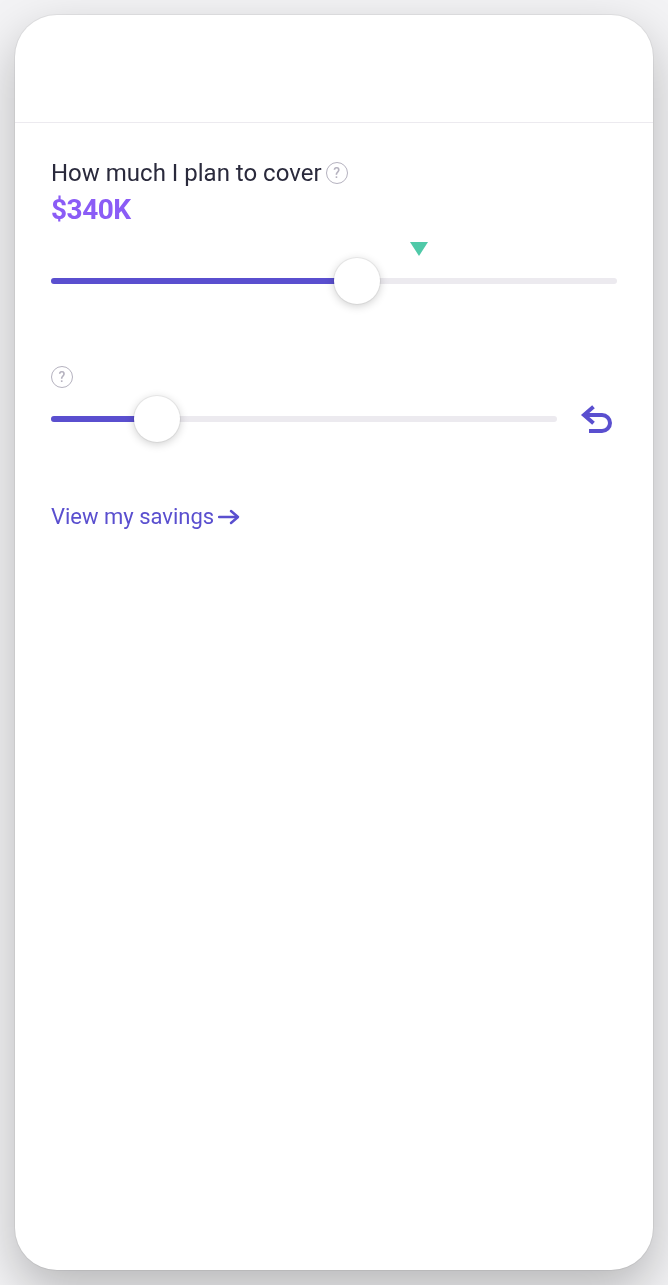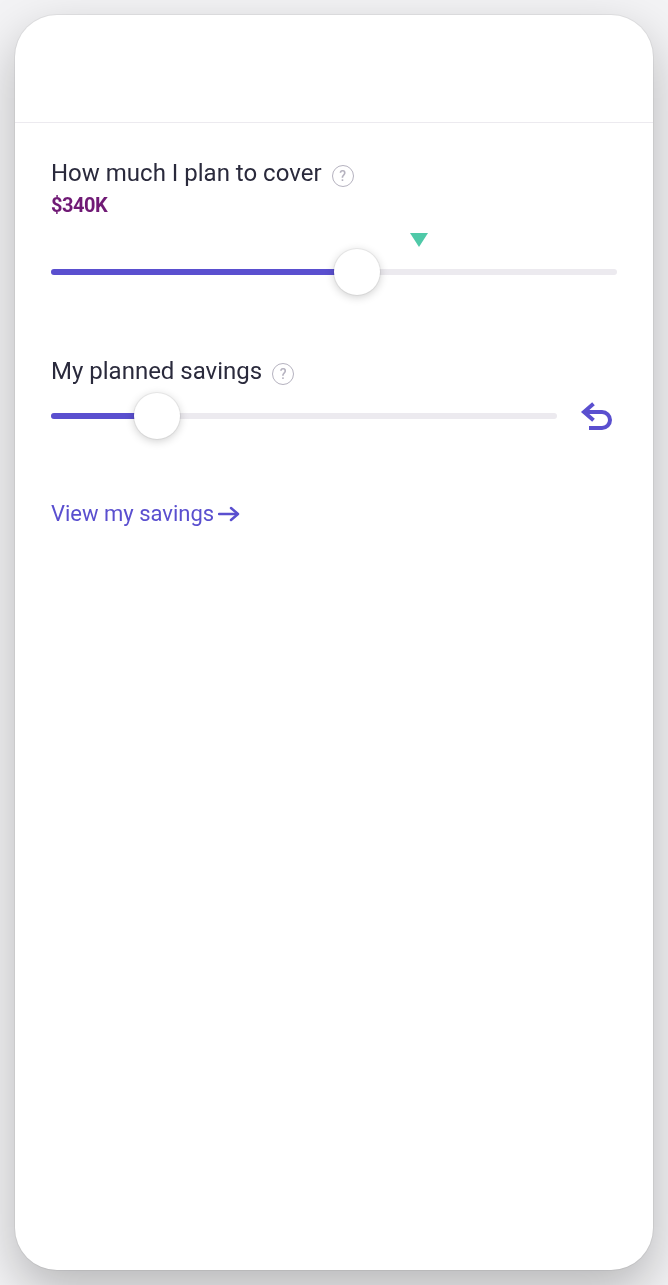--- a/index.html
+++ b/index.html
@@ -31,22 +31,22 @@
       border-bottom: 1px solid #eceaef;
     }
     .content {
       padding: 36px 36px 0 36px;
     }
     .section {
       margin-bottom: 60px;
     }
     .label-row {
       display: flex;
-      align-items: flex-end;
-      gap: 10px;
+      align-items: center;
+      gap: 4px;
       margin-bottom: 6px;
     }
     .label-text {
       font-size: 24px;
       color: #2a2a3c;
       font-weight: 400;
     }
     .help-icon {
       display: inline-flex;
       align-items: center;
@@ -54,23 +54,23 @@
       width: 22px;
       height: 22px;
       border: 1.5px solid #b5b2bf;
       border-radius: 50%;
       color: #b5b2bf;
       font-size: 14px;
       font-weight: 500;
       cursor: pointer;
     }
     .value-text {
-      font-size: 20px;
+      font-size: 28px;
       font-weight: 700;
-      color: #701a75;
+      color: #8b5cf6;
       margin-bottom: 30px;
       letter-spacing: -0.5px;
     }
     .slider-wrapper {
       position: relative;
       display: flex;
       align-items: center;
       gap: 20px;
     }
     .slider-container {
@@ -162,21 +162,20 @@
                 <path d="M9 14 L0 0 L18 0 Z" fill="#4fc9a8"></path>
               </svg>
           </div>
           <div class="slider-thumb" id="coverage-thumb" style="left: 54%;"></div>
         </div>
       </div>
     </div>
 
     <div class="section">
       <div class="label-row">
-        <span class="label-text">My planned savings</span>
         <span class="help-icon">?</span>
       </div>
       <div class="slider-wrapper">
         <div class="slider-container">
           <div class="slider-track"></div>
           <div class="slider-fill" id="savings-fill" style="width: 21%;"></div>
           <div class="slider-thumb" id="savings-thumb" style="left: 21%;"></div>
         </div>
         <div class="undo-btn">
           <svg width="34" height="30" viewBox="0 0 34 30">

